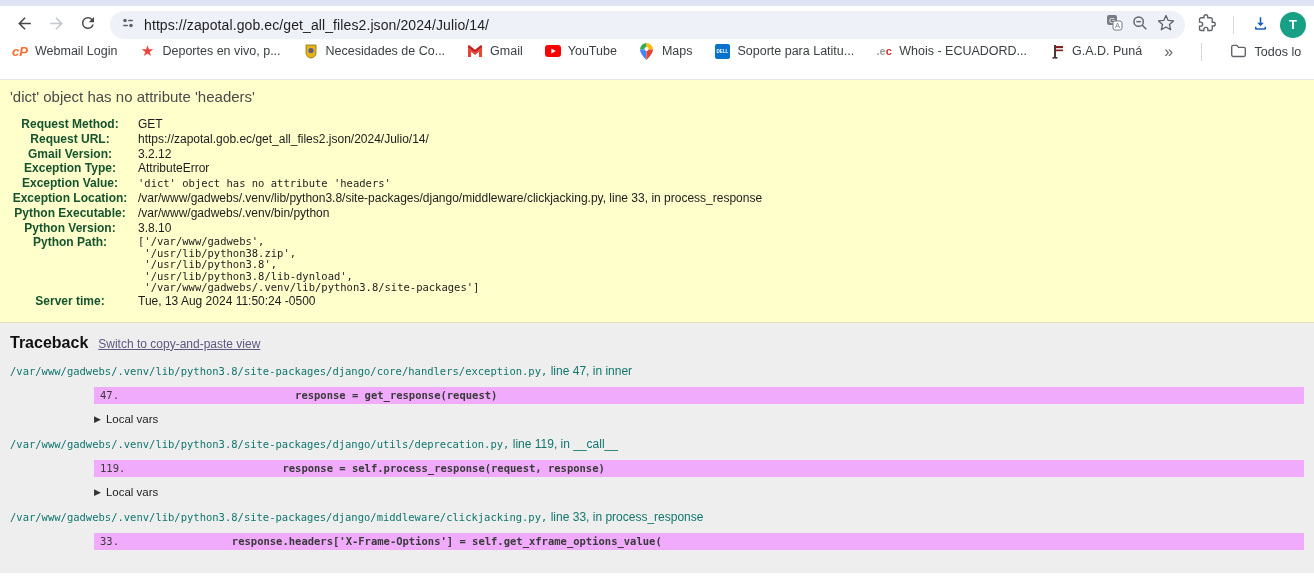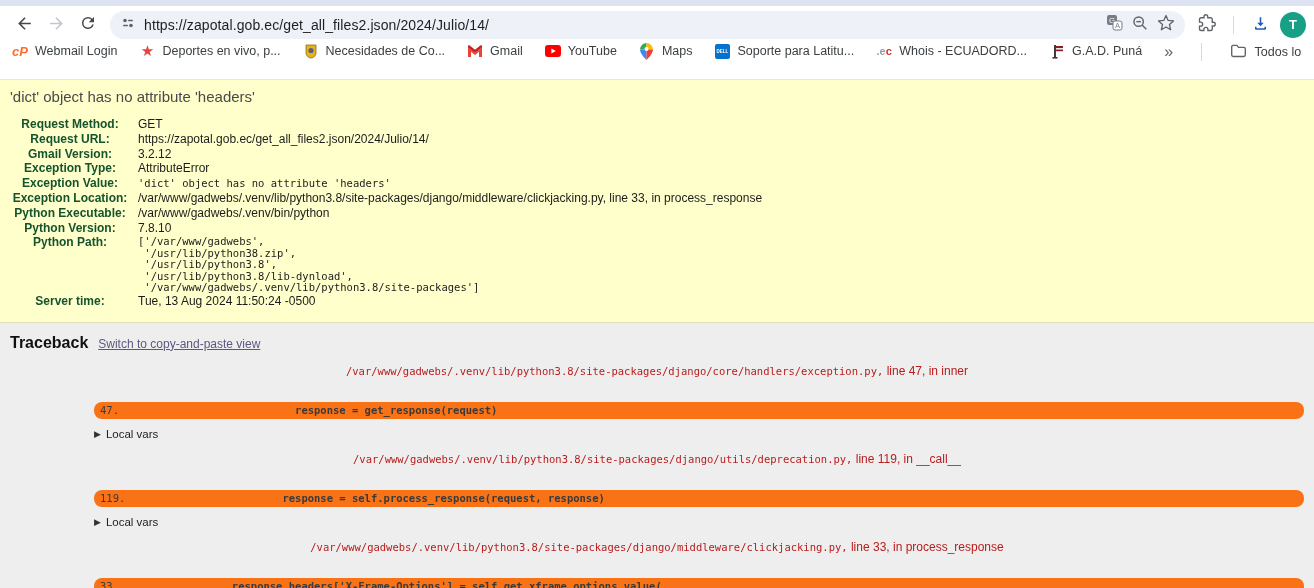--- a/index.html
+++ b/index.html
@@ -67,25 +67,25 @@
   .meta-value { font-size:12px; color:#1c1c1c; }
   .meta-value.mono, .code-mono {
     font-family:"DejaVu Sans Mono","Liberation Mono",monospace; font-size:10.5px;
   }
   .meta-value pre { margin:0; font-family:inherit; line-height:11.5px; }
   .dj-traceback { background:#eeeeee; padding:7px 10px 10px 10px; min-height:226px; }
   .tb-head { display:flex; align-items:baseline; gap:10px; margin:4px 0 13px 0; }
   .tb-head h2 { margin:0; font-size:16px; font-weight:bold; color:#111; }
   .tb-link { font-size:12px; color:#5f5680; text-decoration:underline; cursor:pointer; }
   .frame { margin-bottom:13px; }
-  .frame-path { font-size:12px; color:#b91c1c; line-height:13px;text-align:center; }
+  .frame-path { font-size:12px; color:#0f766e; line-height:13px; }
   .frame-path .path { font-family:"DejaVu Sans Mono","Liberation Mono",monospace; font-size:10.5px; }
   .code-band {
-    background:#f97316; margin:24px 0 0 84px; padding:2px 6px;
-    display:flex; line-height:13px; color:#3a3a3a;border-radius:8px;
+    background:#f0abfc; margin:9px 0 0 84px; padding:2px 6px;
+    display:flex; line-height:13px; color:#3a3a3a;
   }
   .code-band .lineno { flex:0 0 56px; }
   .code-band pre { margin:0; white-space:pre; font-family:inherit;font-weight:bold; }
   .localvars { margin:9px 0 0 84px; font-size:11.5px; color:#222; cursor:pointer; display:flex; align-items:center; gap:5px; }
   .localvars .tri { font-size:9px; color:#333; }
 </style>
 </head>
 <body>
 
 <div class="tabstrip"></div>
@@ -290,21 +290,21 @@
     <div class="meta-row">
       <span class="meta-label">Exception Location:</span>
       <span class="meta-value">/var/www/gadwebs/.venv/lib/python3.8/site-packages/django/middleware/clickjacking.py, line 33, in process_response</span>
     </div>
     <div class="meta-row">
       <span class="meta-label">Python Executable:</span>
       <span class="meta-value">/var/www/gadwebs/.venv/bin/python</span>
     </div>
     <div class="meta-row">
       <span class="meta-label">Python Version:</span>
-      <span class="meta-value">7.8.10</span>
+      <span class="meta-value">3.8.10</span>
     </div>
     <div class="meta-row">
       <span class="meta-label">Python Path:</span>
       <span class="meta-value mono">
           <pre>['/var/www/gadwebs',
  '/usr/lib/python38.zip',
  '/usr/lib/python3.8',
  '/usr/lib/python3.8/lib-dynload',
  '/var/www/gadwebs/.venv/lib/python3.8/site-packages']</pre>
         </span>

